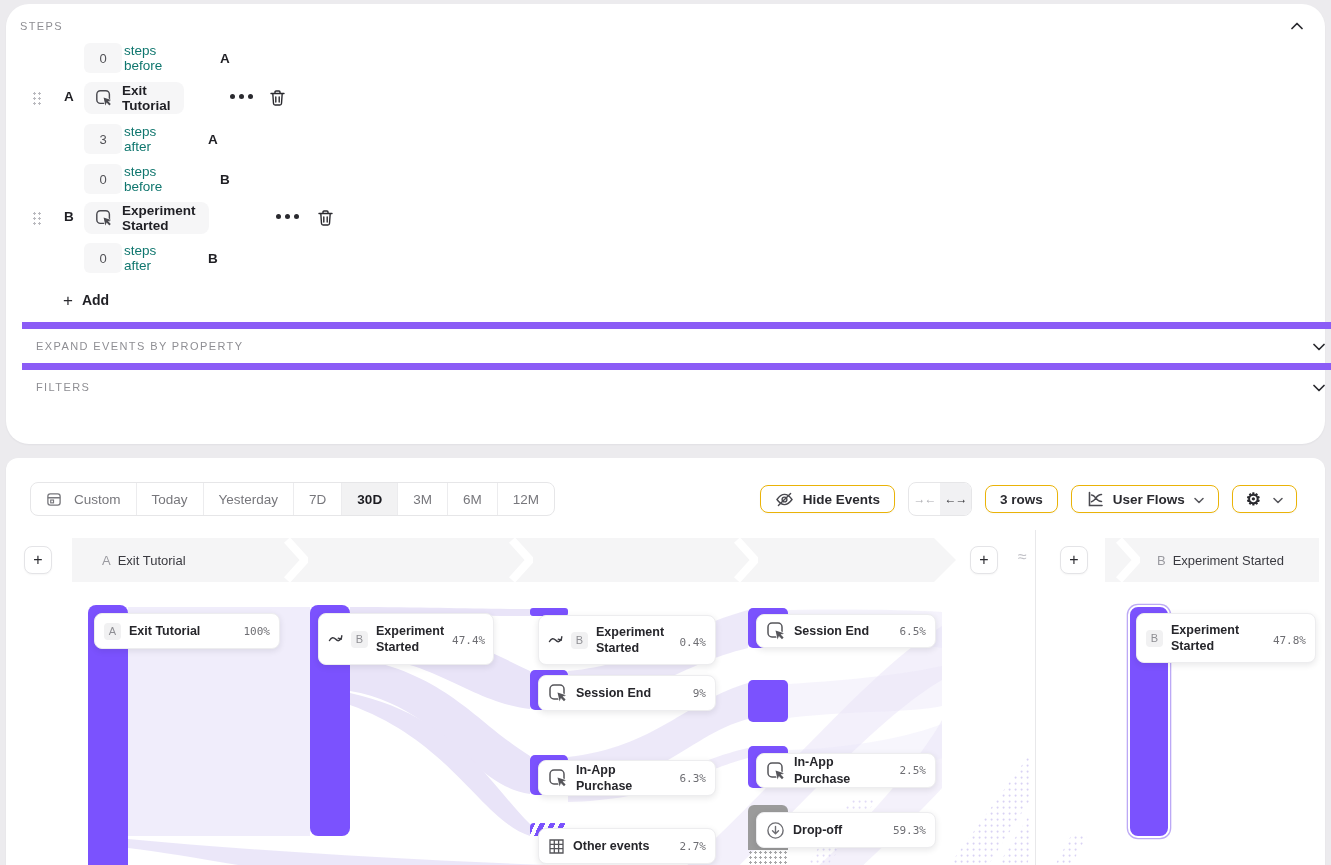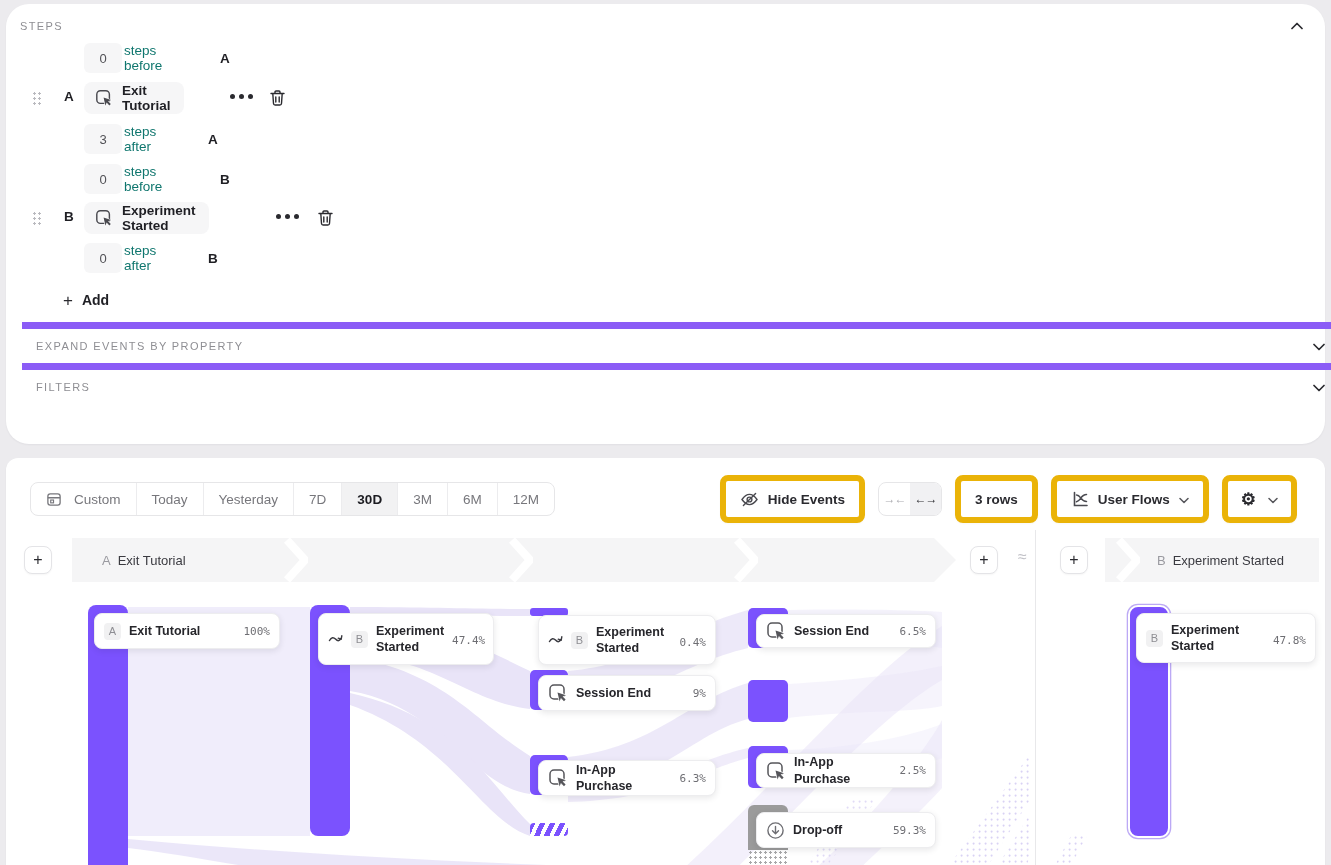--- a/index.html
+++ b/index.html
@@ -45,22 +45,22 @@
   .section-row .chev { margin-left:auto; color:#2A2A2F; }
 
   
   .dateseg { position:absolute; left:24px; top:24px; height:34px; display:flex; align-items:stretch;
              border:1px solid #E6E6E8; border-radius:8px; background:#fff; overflow:hidden; }
   .dateseg .seg { display:flex; align-items:center; gap:12px; padding:0 15px; font-size:13.5px; color:#77777C;
                   border-left:1px solid #ECECEE; cursor:pointer; white-space:nowrap; }
   .dateseg .seg:first-child { border-left:none; }
   .dateseg .seg.sel { background:#F2F2F3; color:#1C1C21; font-weight:700; }
   .tb-right { position:absolute; right:28px; top:24px; height:34px; display:flex; gap:13px; align-items:center; }
-  .tbtn { height:48px; display:inline-flex; align-items:center; gap:9px; padding:0 14px;
-          border:6px solid #eab308; border-radius:8px; background:#fff; font-size:13.5px; font-weight:600;
+  .tbtn { height:28px; display:inline-flex; align-items:center; gap:9px; padding:0 14px;
+          border:1px solid #eab308; border-radius:8px; background:#fff; font-size:13.5px; font-weight:600;
           color:#2A2A2F; cursor:pointer; white-space:nowrap; box-shadow:0 1px 2px rgba(0,0,0,.03); }
   .arrgroup { height:34px; display:flex; border:1px solid #E6E6E8; border-radius:8px; overflow:hidden; background:#fff; }
   .arrgroup .cell { width:31px; display:flex; align-items:center; justify-content:center; font-size:12px;
                     letter-spacing:-1px; cursor:pointer; }
   .arrgroup .cell.dis { color:#ABABB0; }
   .arrgroup .cell.act { background:#F1F1F3; color:#2A2A2F; font-weight:700; }
   .caret { color:#55555A; }
 
   
   .plusbtn { position:absolute; top:88px; width:28px; height:28px; border:1px solid #E4E4E7; border-radius:8px;
@@ -392,20 +392,29 @@
     <span class="icn">
       <svg width="20" height="20" viewBox="0 0 20 20">
           <rect x="2" y="2" width="14" height="14" rx="4" fill="none" stroke="#55555A" stroke-width="1.5"></rect>
           <path d="M9.5 9.5 L18 12.2 L14.6 13.5 L17.6 16.6 L16 18.2 L12.9 15.1 L11.6 18.5 Z" fill="#55555A" stroke="#fff" stroke-width="1.4" paint-order="stroke"></path>
         </svg>
     </span>
     <span class="name">In-App Purchase</span>
     <span class="pct">6.3%</span>
   </div>
 
+  <div class="ncard" style="left:532px; top:370px; width:178px; height:36px">
+    <span class="icn">
+      <svg width="17" height="17" viewBox="0 0 17 17">
+          <path d="M2 2h13v13H2z M2 6.3h13 M2 10.6h13 M6.3 2v13 M10.6 2v13" fill="none" stroke="#55555A" stroke-width="1.3"></path>
+        </svg>
+    </span>
+    <span class="name">Other events</span>
+    <span class="pct">2.7%</span>
+  </div>
 
   <div class="ncard" style="left:750px; top:156px; width:180px; height:34px">
     <span class="icn">
       <svg width="20" height="20" viewBox="0 0 20 20">
           <rect x="2" y="2" width="14" height="14" rx="4" fill="none" stroke="#55555A" stroke-width="1.5"></rect>
           <path d="M9.5 9.5 L18 12.2 L14.6 13.5 L17.6 16.6 L16 18.2 L12.9 15.1 L11.6 18.5 Z" fill="#55555A" stroke="#fff" stroke-width="1.4" paint-order="stroke"></path>
         </svg>
     </span>
     <span class="name">Session End</span>
     <span class="pct">6.5%</span>

